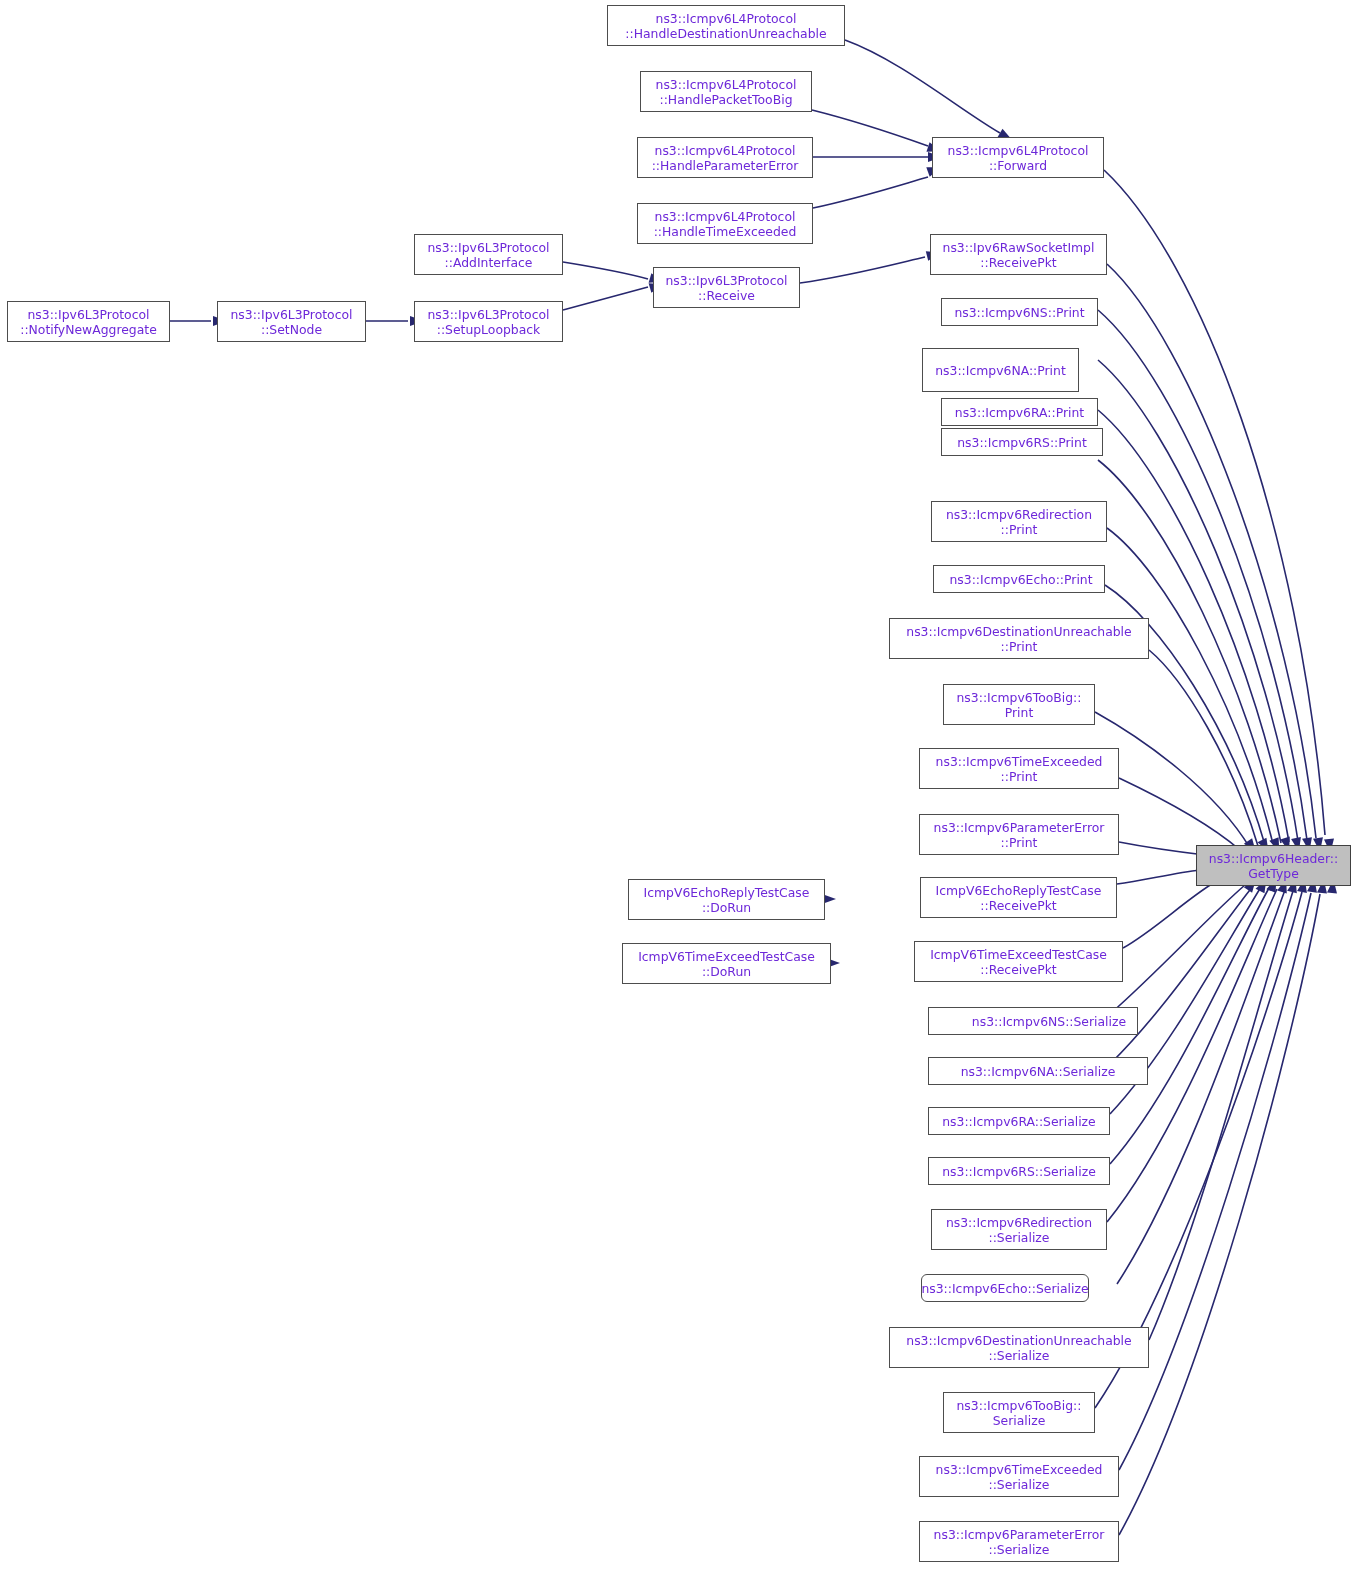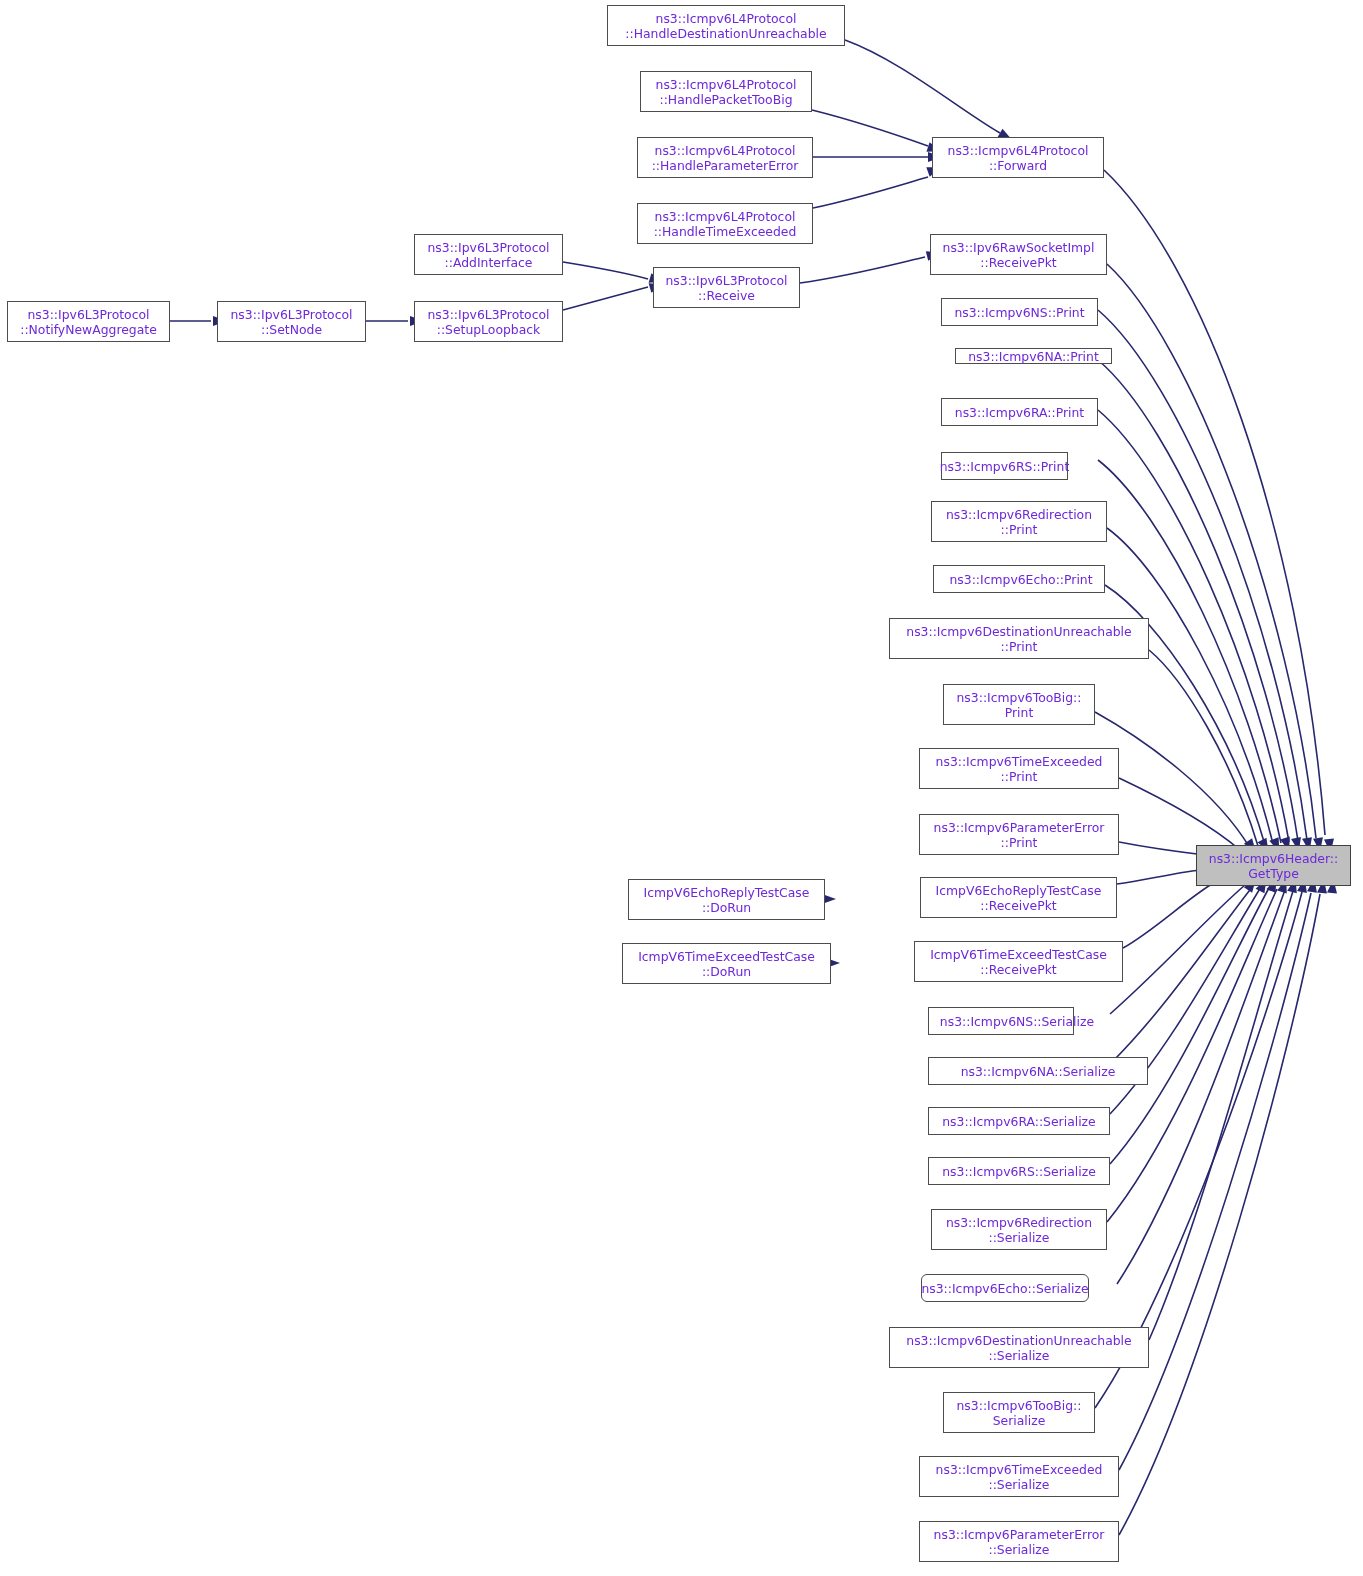--- a/index.html
+++ b/index.html
@@ -110,43 +110,43 @@
 ::SetNode</div>
       <div class="node" style="left: 414px; top: 301px; width: 149px; height: 41px;">ns3::Ipv6L3Protocol
 ::SetupLoopback</div>
       <div class="node" style="left: 414px; top: 234px; width: 149px; height: 41px;">ns3::Ipv6L3Protocol
 ::AddInterface</div>
       <div class="node" style="left: 653px; top: 267px; width: 147px; height: 41px;">ns3::Ipv6L3Protocol
 ::Receive</div>
       <div class="node" style="left: 930px; top: 234px; width: 177px; height: 41px;">ns3::Ipv6RawSocketImpl
 ::ReceivePkt</div>
       <div class="node" style="left: 941px; top: 298px; width: 157px; height: 28px;">ns3::Icmpv6NS::Print</div>
-      <div class="node" style="left: 955px; top: 348px; width: 157px; height: 16px; text-align: center;">ns3::Icmpv6NA::Print</div>
+      <div class="node" style="left: 922px; top: 348px; width: 157px; height: 44px; text-align: center;">ns3::Icmpv6NA::Print</div>
       <div class="node" style="left: 941px; top: 398px; width: 157px; height: 28px;">ns3::Icmpv6RA::Print</div>
-      <div class="node" style="left: 941px; top: 452px; width: 127px; height: 28px;">ns3::Icmpv6RS::Print</div>
+      <div class="node" style="left: 941px; top: 428px; width: 162px; height: 28px;">ns3::Icmpv6RS::Print</div>
       <div class="node" style="left: 931px; top: 501px; width: 176px; height: 41px;">ns3::Icmpv6Redirection
 ::Print</div>
       <div class="node" style="left: 933px; top: 565px; width: 172px; height: 28px; padding-left: 8px;">ns3::Icmpv6Echo::Print</div>
       <div class="node" style="left: 889px; top: 618px; width: 260px; height: 41px;">ns3::Icmpv6DestinationUnreachable
 ::Print</div>
       <div class="node" style="left: 943px; top: 684px; width: 152px; height: 41px;">ns3::Icmpv6TooBig::
 Print</div>
       <div class="node" style="left: 919px; top: 748px; width: 200px; height: 41px;">ns3::Icmpv6TimeExceeded
 ::Print</div>
       <div class="node" style="left: 919px; top: 814px; width: 200px; height: 41px;">ns3::Icmpv6ParameterError
 ::Print</div>
       <div class="node" style="left: 628px; top: 879px; width: 197px; height: 41px;">IcmpV6EchoReplyTestCase
 ::DoRun</div>
       <div class="node" style="left: 920px; top: 877px; width: 197px; height: 41px;">IcmpV6EchoReplyTestCase
 ::ReceivePkt</div>
       <div class="node" style="left: 622px; top: 943px; width: 209px; height: 41px;">IcmpV6TimeExceedTestCase
 ::DoRun</div>
       <div class="node" style="left: 914px; top: 941px; width: 209px; height: 41px;">IcmpV6TimeExceedTestCase
 ::ReceivePkt</div>
-      <div class="node" style="left: 928px; top: 1007px; width: 146px; height: 28px; padding-left: 36px;">ns3::Icmpv6NS::Serialize</div>
+      <div class="node" style="left: 928px; top: 1007px; width: 210px; height: 28px; padding-left: 36px;">ns3::Icmpv6NS::Serialize</div>
       <div class="node" style="left: 928px; top: 1057px; width: 220px; height: 28px;">ns3::Icmpv6NA::Serialize</div>
       <div class="node" style="left: 928px; top: 1107px; width: 182px; height: 28px;">ns3::Icmpv6RA::Serialize</div>
       <div class="node" style="left: 928px; top: 1157px; width: 182px; height: 28px;">ns3::Icmpv6RS::Serialize</div>
       <div class="node" style="left: 931px; top: 1209px; width: 176px; height: 41px;">ns3::Icmpv6Redirection
 ::Serialize</div>
       <div class="node" style="left: 921px; top: 1274px; width: 168px; height: 28px; border-radius: 6px;">ns3::Icmpv6Echo::Serialize</div>
       <div class="node" style="left: 889px; top: 1327px; width: 260px; height: 41px;">ns3::Icmpv6DestinationUnreachable
 ::Serialize</div>
       <div class="node" style="left: 943px; top: 1392px; width: 152px; height: 41px;">ns3::Icmpv6TooBig::
 Serialize</div>

